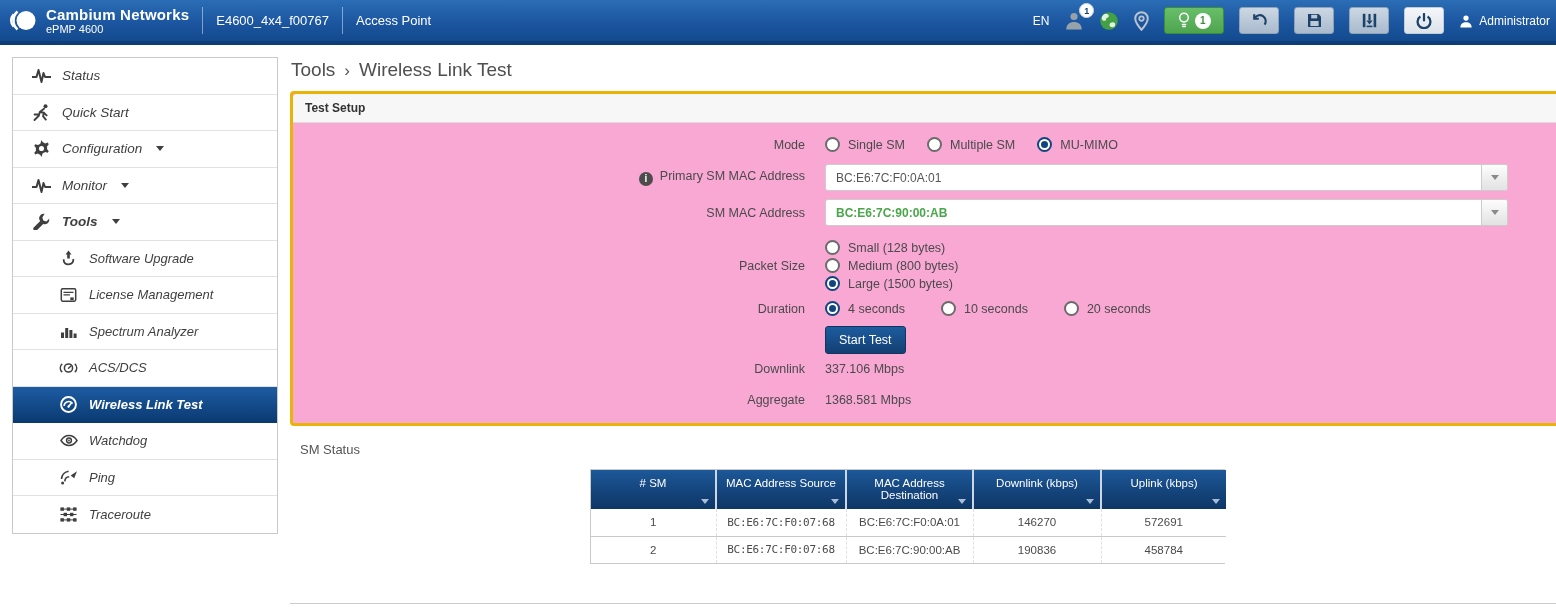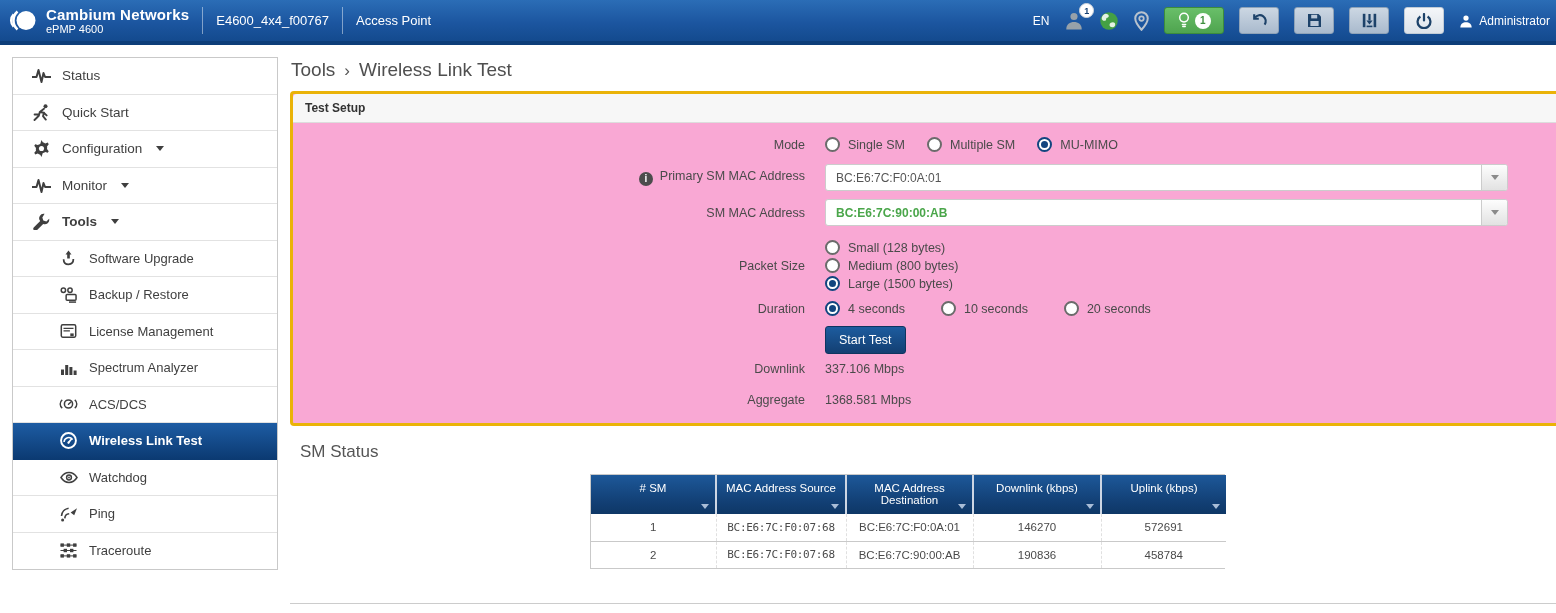--- a/index.html
+++ b/index.html
@@ -41,21 +41,21 @@
   }
   .user { display:flex; align-items:center; gap:6px; font-size:12px; white-space:nowrap; }
 
   
   .sidebar {
     position:absolute; left:12px; top:57px; width:266px;
     border:1px solid #c9c9c9; background:#fff;
   }
   .side-item {
     height:36.5px; display:flex; align-items:center; gap:11px; padding-left:18px;
-    border-bottom:1px solid #e2e2e2; font-size:13.5px; color:#3f3f3f; cursor:pointer;
+    border-bottom:1px solid #e2e2e2; font-size:13.5px; color:#3f3f3f; cursor:pointer;font-style:italic;
   }
   .side-item:last-child { border-bottom:none; }
   .side-item.sub { padding-left:46px; font-size:13px;align-items:center; }
   .side-item.bold { font-weight:bold; }
   .side-item.active {
     background:linear-gradient(180deg,#1d5ca3 0%,#0b3a72 100%);
     color:#fff; font-weight:bold; border-bottom-color:#0b3a72;
   }
   .side-icon { width:20px; display:flex; justify-content:center; align-items:center; flex-shrink:0; }
   .side-item.sub .side-icon { width:19px; }
@@ -118,21 +118,21 @@
   .btn-primary {
     margin:2px 0 8px 532px; display:inline-block;
     background:linear-gradient(#1d5c9f,#133f72); border:1px solid #0e3560; border-radius:3px;
     color:#fff; font-size:12.5px; padding:6px 13px; cursor:pointer;
     font-family:"Liberation Sans", sans-serif;
   }
   .result-row { display:flex; align-items:center; margin-bottom:17px; }
   .result-value { margin-left:20px; font-size:12.5px; color:#4a4a4a; }
 
   
-  .sm-status-label { margin:16px 0 12px 10px; font-size:17px; color:#555; }
+  .sm-status-label { margin:16px 0 12px 10px; font-size:13px; color:#555; }
   .sm-table-wrap { margin-left:300px; width:635px; border:1px solid #c9c9c9; }
   table.sm-table { border-collapse:collapse; width:100%; table-layout:fixed; font-size:11.5px; }
   .sm-table th {
     background:linear-gradient(180deg,#1d5899 0%,#123f74 70%,#0e3766 100%);
     color:#fff; font-weight:normal; height:39px; vertical-align:top; padding-top:7px;
     border-right:2px solid #cdd6e4; position:relative; cursor:pointer;
   }
   .sm-table th:last-child { border-right:none; }
   .sort-arrow {
     position:absolute; bottom:5px; right:6px; width:0; height:0;
@@ -322,31 +322,20 @@
   <div class="side-item sub">
     <span class="side-icon">
       <svg width="15" height="16" viewBox="0 0 16 16">
         <path d="M8 0l3.2 4.2H9.4v4.4H6.6V4.2H4.8z" fill="currentColor"></path>
         <path d="M2.8 9.2c0 4.2 2.2 5.6 5.2 5.6s5.2-1.4 5.2-5.6" stroke="currentColor" stroke-width="1.9" fill="none"></path>
       </svg>
     </span>
     <span>Software Upgrade</span>
   </div>
 
-  <div class="side-item sub">
-    <span class="side-icon">
-      <svg width="17" height="16" viewBox="0 0 18 16">
-        <circle cx="3.6" cy="3" r="2.3" fill="none" stroke="currentColor" stroke-width="1.6"></circle>
-        <circle cx="10.6" cy="3" r="2.3" fill="none" stroke="currentColor" stroke-width="1.6"></circle>
-        <rect x="6.5" y="7.5" width="10.5" height="6" rx="1" fill="none" stroke="currentColor" stroke-width="1.6"></rect>
-        <path d="M9.5 15.5h7.5" stroke="currentColor" stroke-width="1.6"></path>
-      </svg>
-    </span>
-    <span>Backup / Restore</span>
-  </div>
 
   <div class="side-item sub">
     <span class="side-icon">
       <svg width="17" height="14" viewBox="0 0 16 14">
         <rect x="0.8" y="0.8" width="14.4" height="12.4" rx="1.4" fill="none" stroke="currentColor" stroke-width="1.5"></rect>
         <path d="M3 4.4h10M3 6.9h6.4" stroke="currentColor" stroke-width="1.3"></path>
         <path d="M9.8 9.4h3.4v2.8H9.8z" fill="currentColor"></path>
       </svg>
     </span>
     <span>License Management</span>

